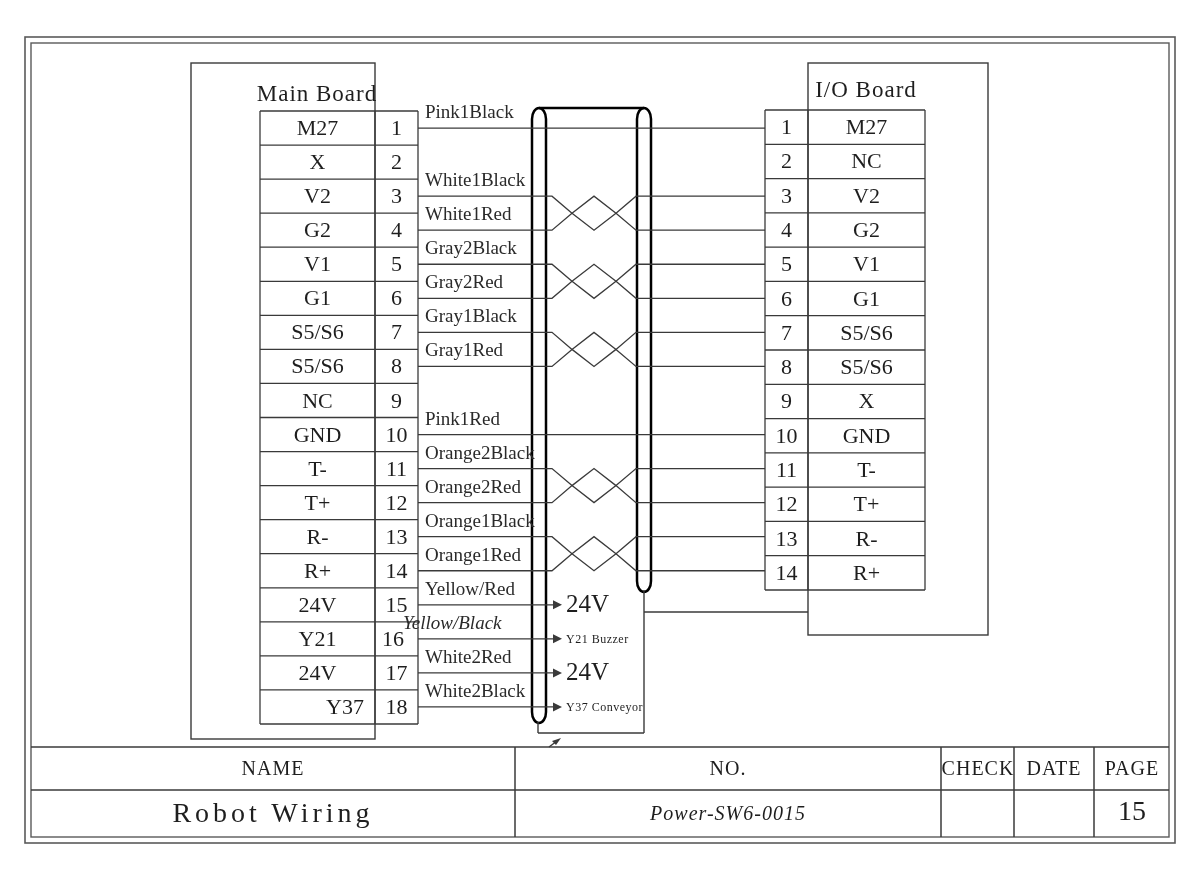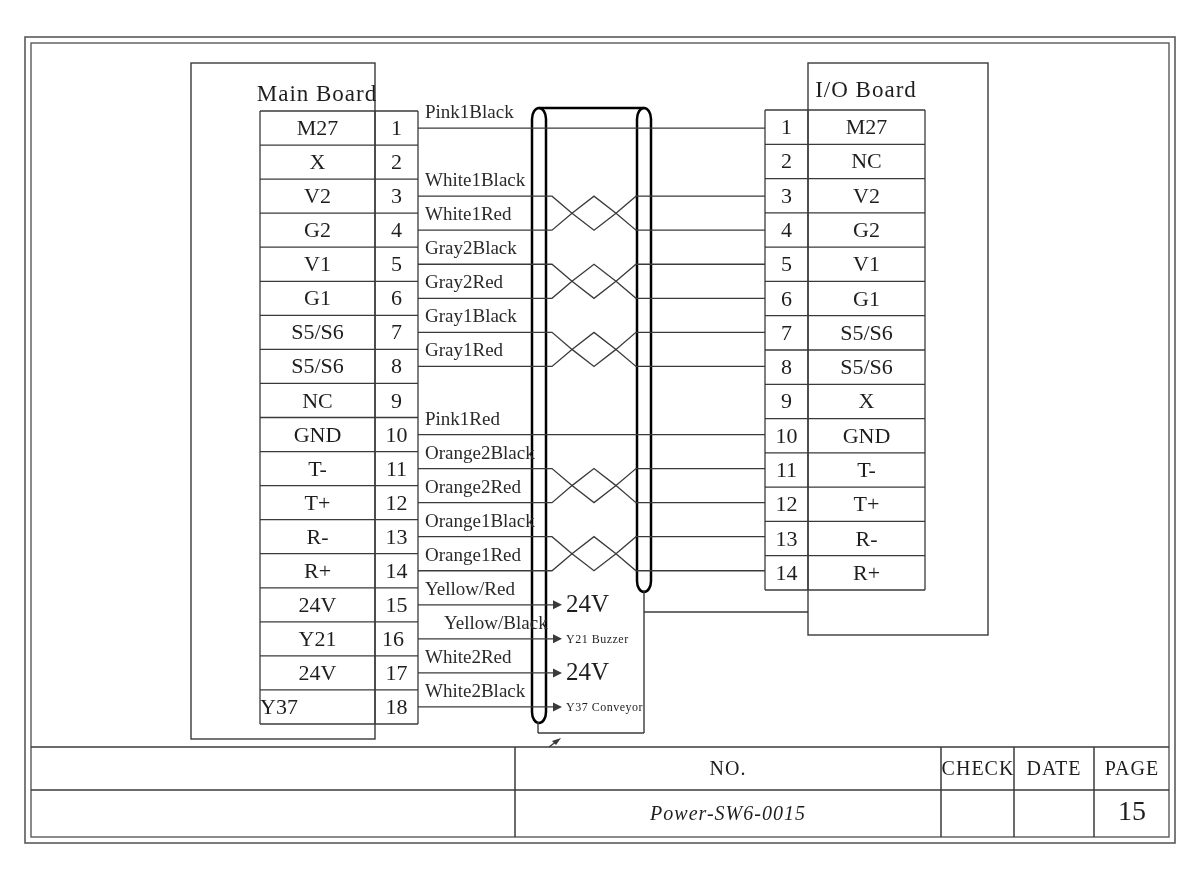--- a/index.html
+++ b/index.html
@@ -120,25 +120,27 @@
         <line x1="418" y1="672.9166666666667" x2="553" y2="672.9166666666667" stroke="#3a3a3a" stroke-width="1.3"></line>
         <polygon points="562,672.9166666666667 553,668.4166666666667 553,677.4166666666667" fill="#3a3a3a"></polygon>
         <line x1="418" y1="706.9722222222223" x2="553" y2="706.9722222222223" stroke="#3a3a3a" stroke-width="1.3"></line>
         <polygon points="562,706.9722222222223 553,702.4722222222223 553,711.4722222222223" fill="#3a3a3a"></polygon>
       </g>
   </svg>
 
   <div class="txt board-title center" style="left:242px;top:81px;width:150px;">Main Board</div>
   <div class="txt board-title center" style="left:791px;top:77px;width:150px;">I/O Board</div>
 
+  <div class="txt tb-header center" style="left:173px;top:757px;width:200px;">NAME</div>
   <div class="txt tb-header center" style="left:628px;top:757px;width:200px;">NO.</div>
   <div class="txt tb-header center" style="left:878px;top:757px;width:200px;">CHECK</div>
   <div class="txt tb-header center" style="left:954px;top:757px;width:200px;">DATE</div>
   <div class="txt tb-header center" style="left:1032px;top:757px;width:200px;">PAGE</div>
 
+  <div class="txt tb-name-value center" style="left:73px;top:797px;width:400px;">Robot Wiring</div>
   <div class="txt tb-no-value center" style="left:528px;top:802px;width:400px;font-style:italic;">Power-SW6-0015</div>
   <div class="txt tb-no-value center" style="left:878px;top:802px;width:200px;"></div>
   <div class="txt tb-no-value center" style="left:954px;top:802px;width:200px;"></div>
   <div class="txt tb-page-value center" style="left:1032px;top:795px;width:200px;">15</div>
 
 <div class="txt pin-label" style="left:260px;top:114.0px;width:115px;text-align:center;">M27</div>
     <div class="txt pin-number" style="left:375px;top:114.0px;width:43px;text-align:center;">1</div>
     <div class="txt pin-label" style="left:260px;top:148.1px;width:115px;text-align:center;">X</div>
     <div class="txt pin-number" style="left:375px;top:148.1px;width:43px;text-align:center;">2</div>
     <div class="txt pin-label" style="left:260px;top:182.1px;width:115px;text-align:center;">V2</div>
@@ -164,21 +166,21 @@
     <div class="txt pin-label" style="left:260px;top:522.7px;width:115px;text-align:center;">R-</div>
     <div class="txt pin-number" style="left:375px;top:522.7px;width:43px;text-align:center;">13</div>
     <div class="txt pin-label" style="left:260px;top:556.8px;width:115px;text-align:center;">R+</div>
     <div class="txt pin-number" style="left:375px;top:556.8px;width:43px;text-align:center;">14</div>
     <div class="txt pin-label" style="left:260px;top:590.8px;width:115px;text-align:center;">24V</div>
     <div class="txt pin-number" style="left:375px;top:590.8px;width:43px;text-align:center;">15</div>
     <div class="txt pin-label" style="left:260px;top:624.9px;width:115px;text-align:center;">Y21</div>
     <div class="txt pin-number" style="left:375px;top:624.9px;width:36px;text-align:center;">16</div>
     <div class="txt pin-label" style="left:260px;top:658.9px;width:115px;text-align:center;">24V</div>
     <div class="txt pin-number" style="left:375px;top:658.9px;width:43px;text-align:center;">17</div>
-    <div class="txt pin-label" style="left:260px;top:693.0px;width:104px;text-align:left;">Y37</div>
+    <div class="txt pin-label" style="left:260px;top:693.0px;width:104px;text-align:right;">Y37</div>
     <div class="txt pin-number" style="left:375px;top:693.0px;width:43px;text-align:center;">18</div>
     <div class="txt pin-number" style="left:765px;top:113.1px;width:43px;text-align:center;">1</div>
     <div class="txt pin-label" style="left:808px;top:113.1px;width:117px;text-align:center;">M27</div>
     <div class="txt pin-number" style="left:765px;top:147.4px;width:43px;text-align:center;">2</div>
     <div class="txt pin-label" style="left:808px;top:147.4px;width:117px;text-align:center;">NC</div>
     <div class="txt pin-number" style="left:765px;top:181.7px;width:43px;text-align:center;">3</div>
     <div class="txt pin-label" style="left:808px;top:181.7px;width:117px;text-align:center;">V2</div>
     <div class="txt pin-number" style="left:765px;top:216.0px;width:43px;text-align:center;">4</div>
     <div class="txt pin-label" style="left:808px;top:216.0px;width:117px;text-align:center;">G2</div>
     <div class="txt pin-number" style="left:765px;top:250.3px;width:43px;text-align:center;">5</div>
@@ -208,19 +210,19 @@
     <div class="txt wire-label" style="left:425px;top:237.3px;">Gray2Black</div>
     <div class="txt wire-label" style="left:425px;top:271.3px;">Gray2Red</div>
     <div class="txt wire-label" style="left:425px;top:305.4px;">Gray1Black</div>
     <div class="txt wire-label" style="left:425px;top:339.4px;">Gray1Red</div>
     <div class="txt wire-label" style="left:425px;top:441.6px;">Orange2Black</div>
     <div class="txt wire-label" style="left:425px;top:475.6px;">Orange2Red</div>
     <div class="txt wire-label" style="left:425px;top:509.7px;">Orange1Black</div>
     <div class="txt wire-label" style="left:425px;top:543.8px;">Orange1Red</div>
     <div class="txt wire-label" style="left:425px;top:577.8px;">Yellow/Red</div>
     <div class="txt breakout-big" style="left:566px;top:589.8px;">24V</div>
-    <div class="txt wire-label" style="left:444px;top:611.9px;">Yellow/Black</div>
+    <div class="txt wire-label" style="left:403px;top:611.9px;font-style:italic;">Yellow/Black</div>
     <div class="txt breakout-small" style="left:566px;top:629.9px;">Y21 Buzzer</div>
     <div class="txt wire-label" style="left:425px;top:645.9px;">White2Red</div>
     <div class="txt breakout-big" style="left:566px;top:657.9px;">24V</div>
     <div class="txt wire-label" style="left:425px;top:680.0px;">White2Black</div>
     <div class="txt breakout-small" style="left:566px;top:698.0px;">Y37 Conveyor</div>
   </div>
 
 </body></html>

